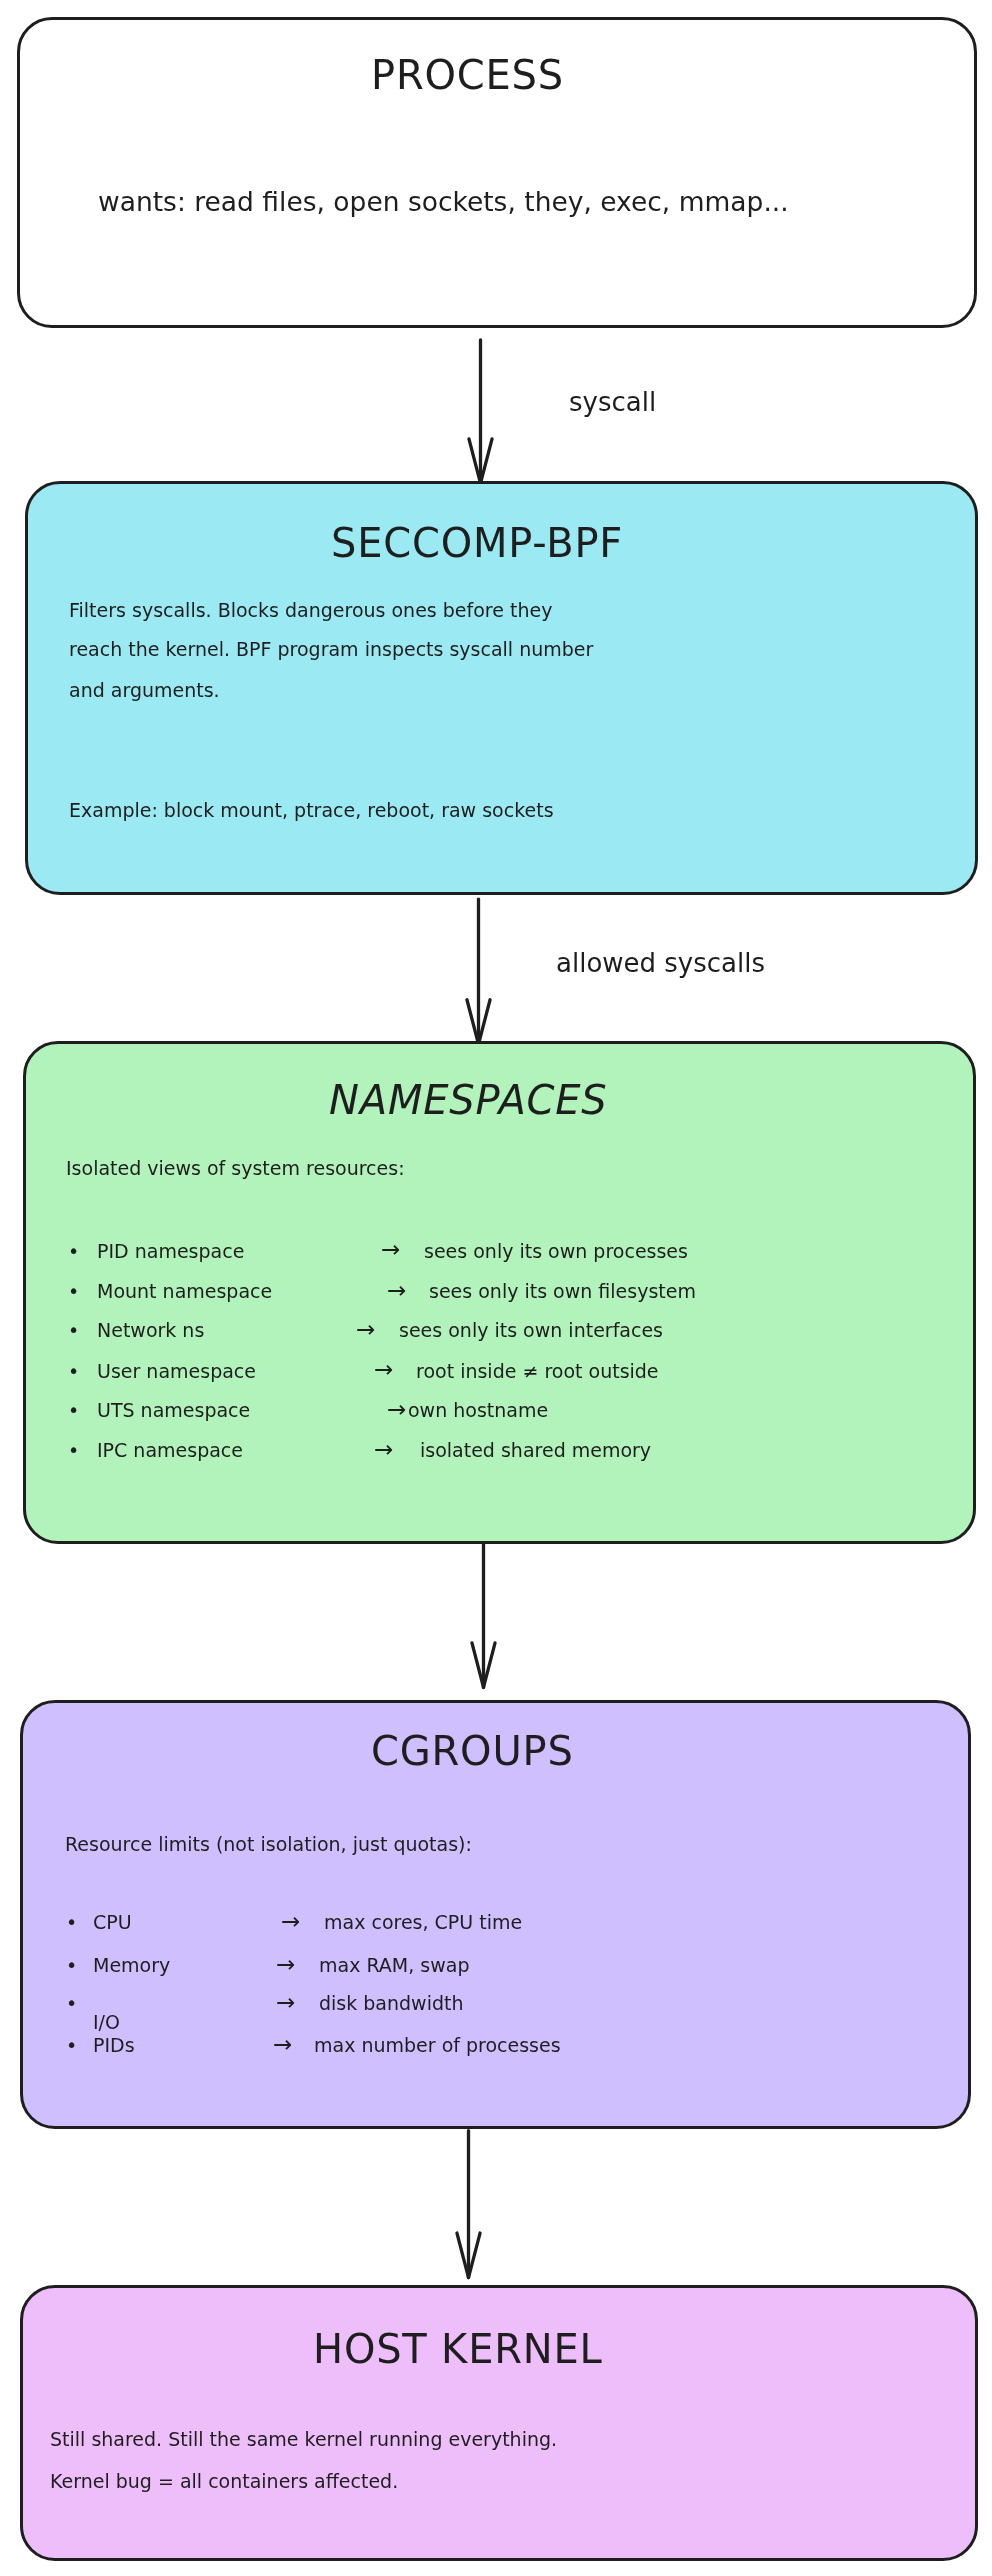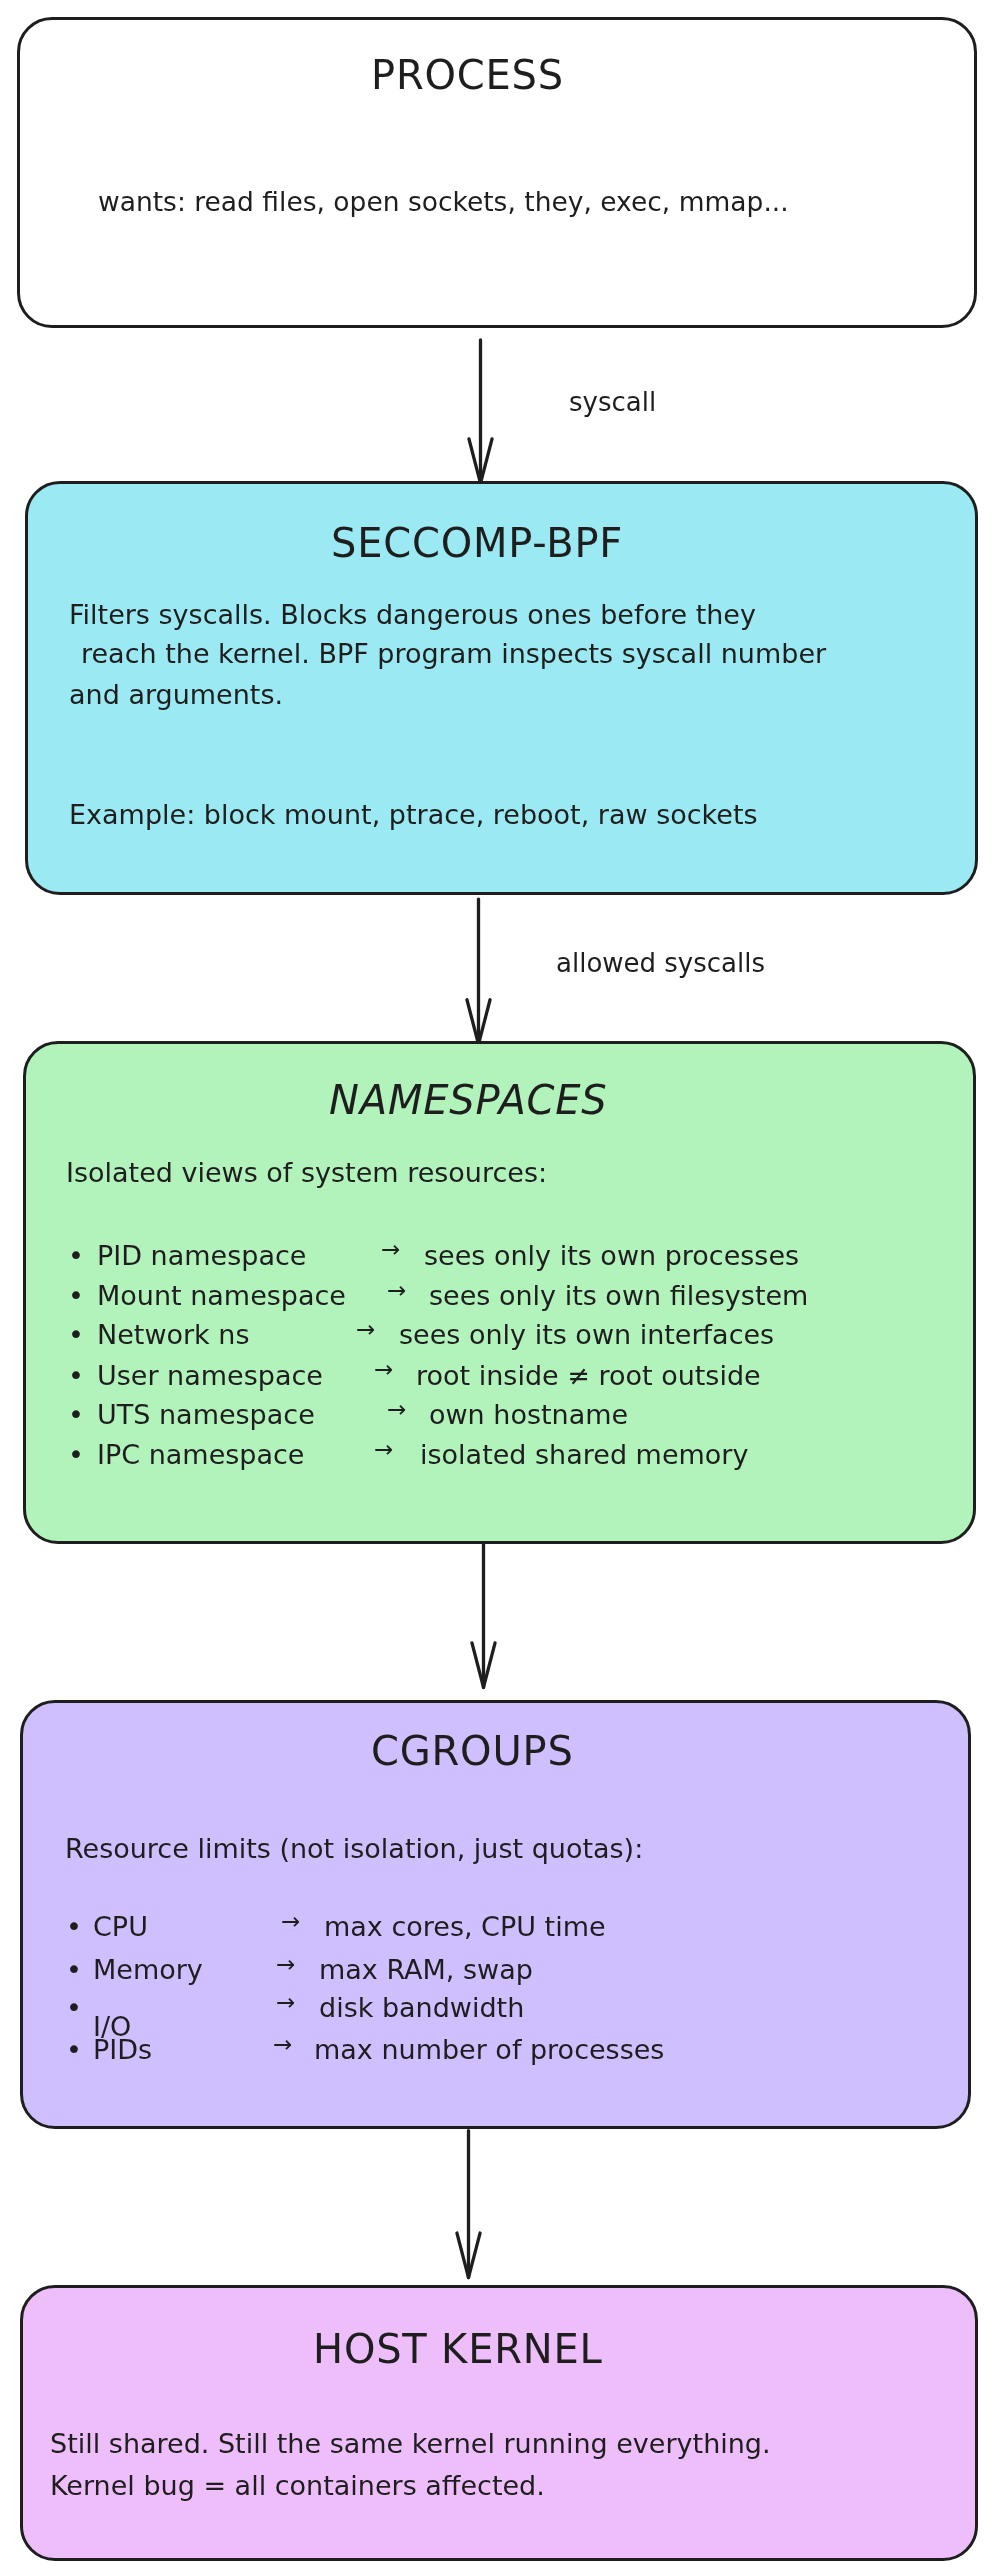--- a/index.html
+++ b/index.html
@@ -1,41 +1,41 @@
 <!DOCTYPE html>
 <html style="font-size:13.2px"><head>
 <meta charset="utf-8">
 <style>
   html, body { margin: 0; padding: 0; background: #ffffff; }
   body { width: 993px; height: 2576px; position: relative; overflow: hidden;
          font-family: "DejaVu Sans", sans-serif; color: #1e1e1e; }
   .box { position: absolute; border: 3.3px solid #1e1e1e; border-radius: 35px; box-sizing: border-box; }
   .txt { position: absolute; white-space: pre; line-height: 1; }
   .title { font-size: 40px; letter-spacing: 0.8px; }
-  .body { font-size: 27px; }
+  .body { font-size: 19px; }
   .label { font-size: 26px; }
   .arrow { position: absolute; }
 </style>
 </head>
 <body>
 
 <div class="box" style="left:16.5px; top:16.5px; width:960px; height:311px; background:#ffffff;"></div>
 <div class="txt title" style="left:371px; top:55px;">PROCESS</div>
 <div class="txt body" style="left:98px; top:189px; font-size:26.5px;">wants: read files, open sockets, they, exec, mmap...</div>
 
 <svg class="arrow" style="left:464px; top:338px;" width="33" height="149" viewBox="0 0 40 180">
   <path d="M20 2 L20 176" stroke="#1e1e1e" stroke-width="4" fill="none" stroke-linecap="round"></path>
   <path d="M6 122 L20 176 L34 122" stroke="#1e1e1e" stroke-width="4" fill="none" stroke-linecap="round" stroke-linejoin="round"></path>
 </svg>
 <div class="txt label" style="left:569px; top:389px;">syscall</div>
 
 <div class="box" style="left:25px; top:481px; width:953px; height:414px; background:#9be9f2;"></div>
 <div class="txt title" style="left:331px; top:523px;">SECCOMP-BPF</div>
 <div class="txt body" style="left:69px; top:601px;">Filters syscalls. Blocks dangerous ones before they</div>
-<div class="txt body" style="left:69px; top:640px;margin-left:12px;">reach the kernel. BPF program inspects syscall number</div>
+<div class="txt body" style="left:69px; top:640px;">reach the kernel. BPF program inspects syscall number</div>
 <div class="txt body" style="left:69px; top:681px;">and arguments.</div>
 <div class="txt body" style="left:69px; top:801px;">Example: block mount, ptrace, reboot, raw sockets</div>
 
 <svg class="arrow" style="left:462px; top:897px;" width="33" height="151" viewBox="0 0 40 182">
   <path d="M20 2 L20 178" stroke="#1e1e1e" stroke-width="4" fill="none" stroke-linecap="round"></path>
   <path d="M6 124 L20 178 L34 124" stroke="#1e1e1e" stroke-width="4" fill="none" stroke-linecap="round" stroke-linejoin="round"></path>
 </svg>
 <div class="txt label" style="left:556px; top:950px;">allowed syscalls</div>
 
 <div class="box" style="left:23px; top:1041px; width:953px; height:503px; background:#b2f2bb;"></div>
@@ -64,21 +64,21 @@
   <div>
     <span class="txt body" style="left:68px; top:1362px;">•</span>
     <span class="txt body" style="left:97px; top:1362px;">User namespace</span>
     <span class="txt body" style="left:374px; top:1358px; font-size:23px;">→</span>
     <span class="txt body" style="left:416px; top:1362px;">root inside ≠ root outside</span>
   </div>
   <div>
     <span class="txt body" style="left:68px; top:1401px;">•</span>
     <span class="txt body" style="left:97px; top:1401px;">UTS namespace</span>
     <span class="txt body" style="left:387px; top:1398px; font-size:23px;">→</span>
-    <span class="txt body" style="left:429px; top:1401px;text-align:right;">own hostname</span>
+    <span class="txt body" style="left:408px; top:1401px;text-align:right;">own hostname</span>
   </div>
   <div>
     <span class="txt body" style="left:68px; top:1441px;">•</span>
     <span class="txt body" style="left:97px; top:1441px;">IPC namespace</span>
     <span class="txt body" style="left:374px; top:1438px; font-size:23px;">→</span>
     <span class="txt body" style="left:420px; top:1441px;">isolated shared memory</span>
   </div>
 </div>
 
 <svg class="arrow" style="left:467px; top:1542px;" width="33" height="149" viewBox="0 0 40 180">

